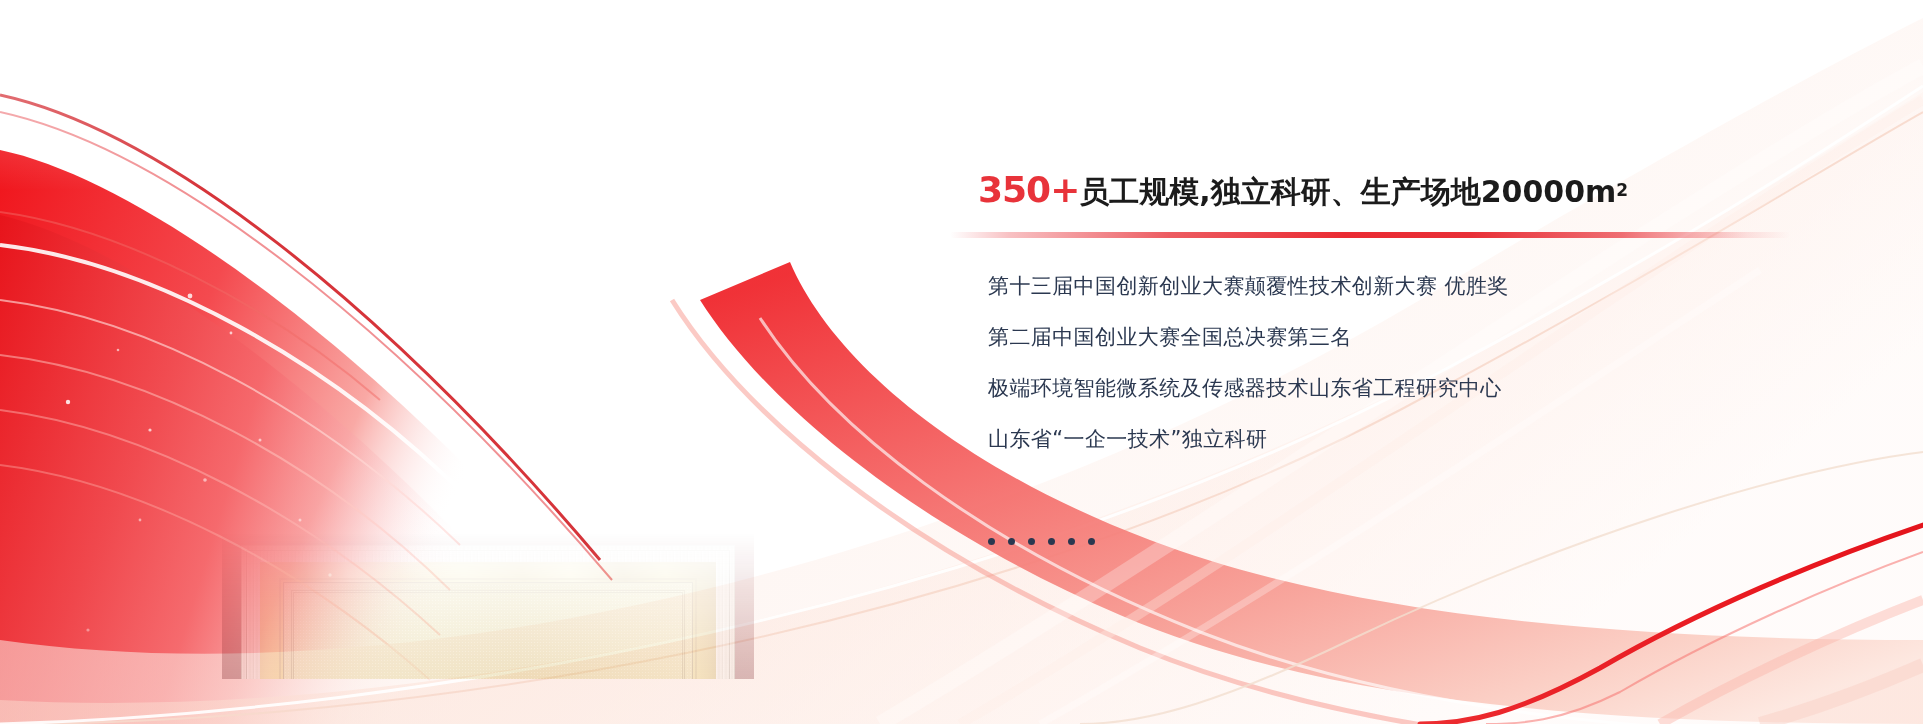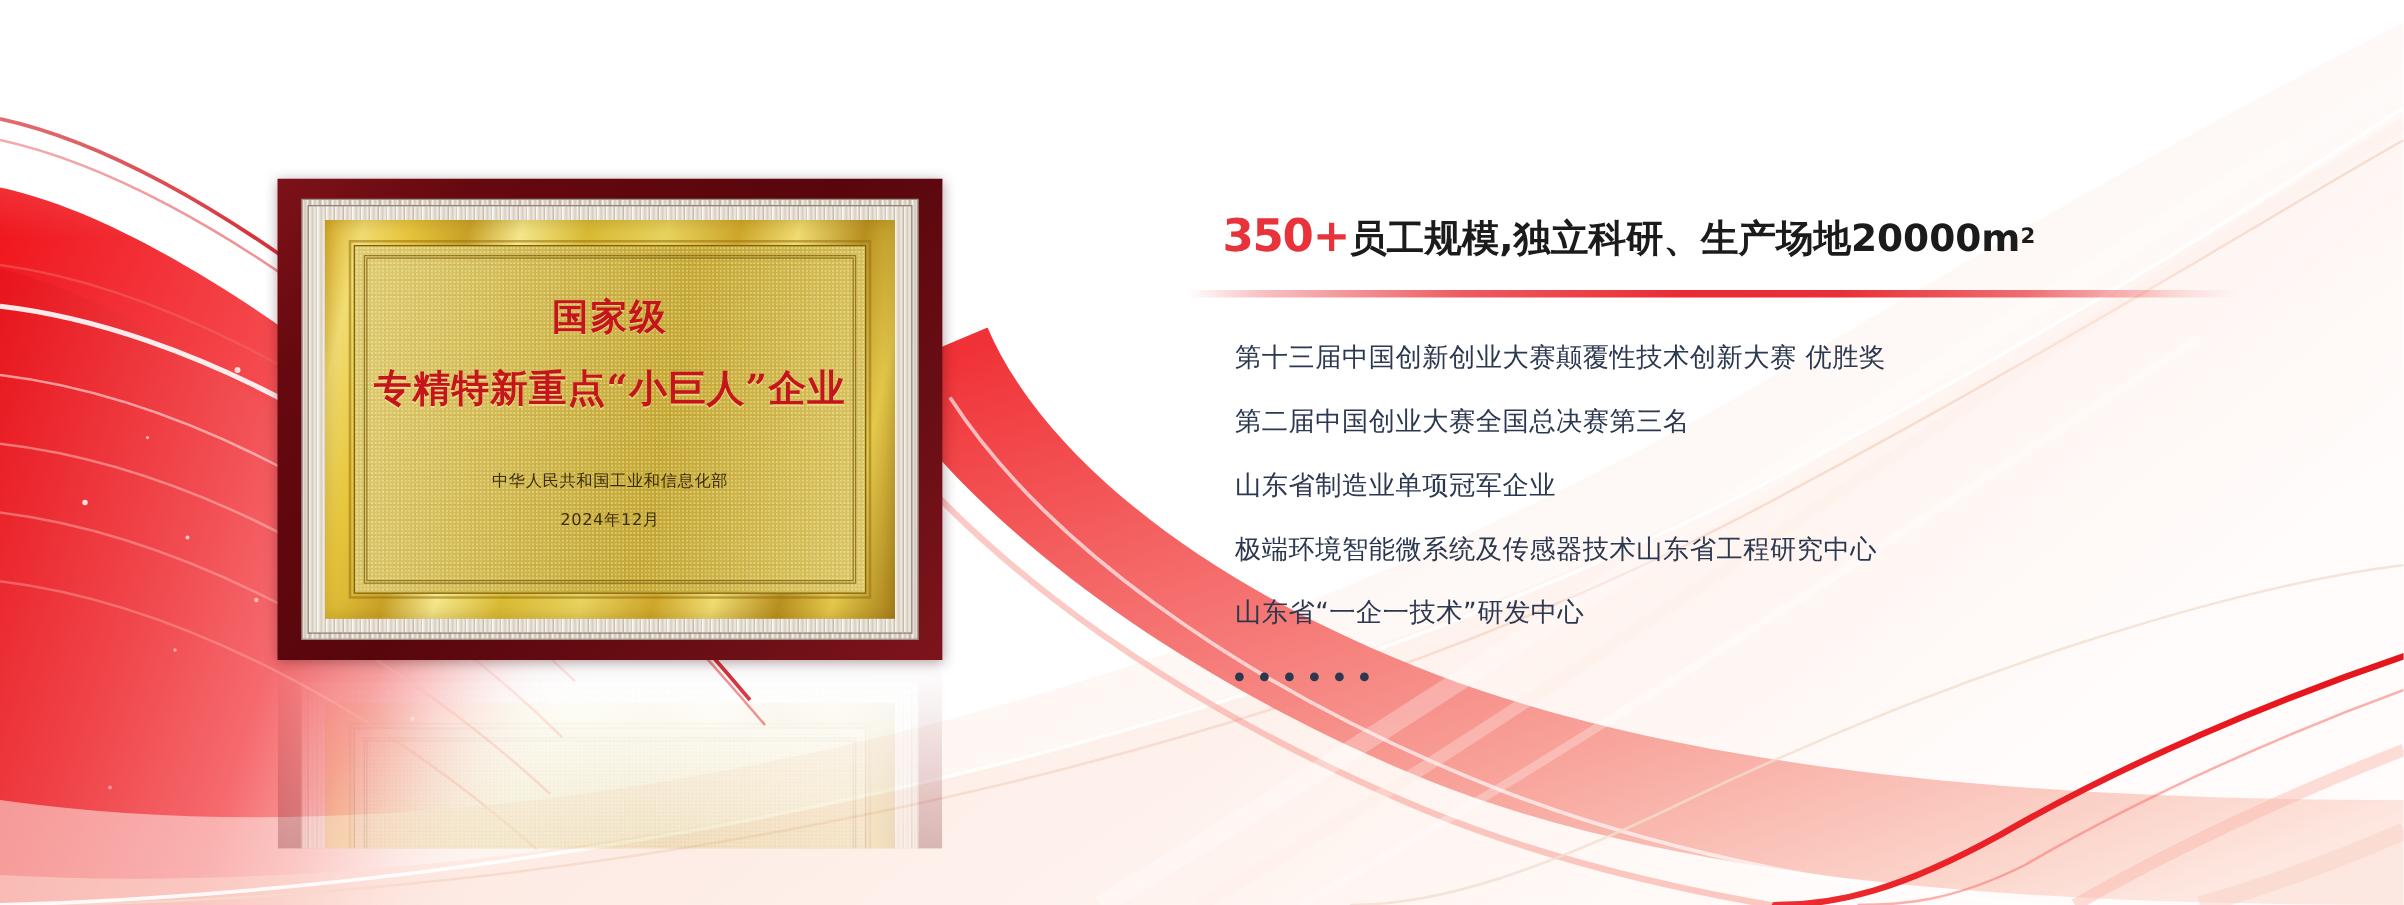--- a/index.html
+++ b/index.html
@@ -356,57 +356,42 @@
       <path d="M1923,552
                C 1830,586 1716,636 1620,692
                C 1560,722 1520,724 1486,724" fill="none" stroke="#f5726f" stroke-width="2" opacity=".55"></path>
       <path d="M1923,600 C 1840,632 1740,678 1660,724" fill="none" stroke="#fbb6ab" stroke-width="10" opacity=".45"></path>
       <path d="M1923,665 C 1870,688 1810,710 1760,724" fill="none" stroke="#f8cfc4" stroke-width="14" opacity=".45"></path>
     </g>
 
     <path d="M1923,452 C 1780,470 1560,540 1350,640 C 1230,698 1150,724 1080,724" fill="none" stroke="#f2ded0" stroke-width="2" opacity=".8"></path>
   </svg>
 
-  <div id="plaque-wrap">
-    <div class="plaque-frame">
-      <div class="plaque-silver"></div>
-      <div class="plaque-gold-outer">
-        <div class="plaque-gold-inner"></div>
-        <div class="plaque-text">
-          <div class="pl-title1">国家级</div>
-          <div class="pl-title2">专精特新重点“小巨人”企业</div>
-          <div class="pl-issuer">中华人民共和国工业和信息化部</div>
-          <div class="pl-date">2024年12月</div>
-        </div>
-      </div>
-    </div>
-  </div>
 
   <div id="plaque-reflection">
     <div class="refl-inner">
       <div class="plaque-frame">
         <div class="plaque-silver"></div>
         <div class="plaque-gold-outer">
           <div class="plaque-gold-inner"></div>
         </div>
       </div>
     </div>
   </div>
 
   <div id="headline">
     <span class="hl-num">350+</span><span class="hl-rest">员工规模,独立科研、生产场地20000m</span><span class="hl-sup">2</span>
   </div>
   <div id="headline-rule"></div>
 
   <div id="cred-list">
     <div class="cred-item">第十三届中国创新创业大赛颠覆性技术创新大赛 优胜奖</div>
     <div class="cred-item">第二届中国创业大赛全国总决赛第三名</div>
-    <div class="cred-item">山东省制造业单项冠军企业</div>
     <div class="cred-item">极端环境智能微系统及传感器技术山东省工程研究中心</div>
-    <div class="cred-item">山东省“一企一技术”研发中心</div>
+    <div class="cred-item">山东省“一企一技术”独立科研</div>
   </div>
 
   <div id="cred-dots">
       <span class="dot"></span>
       <span class="dot"></span>
       <span class="dot"></span>
       <span class="dot"></span>
       <span class="dot"></span>
       <span class="dot"></span>
     </div>

